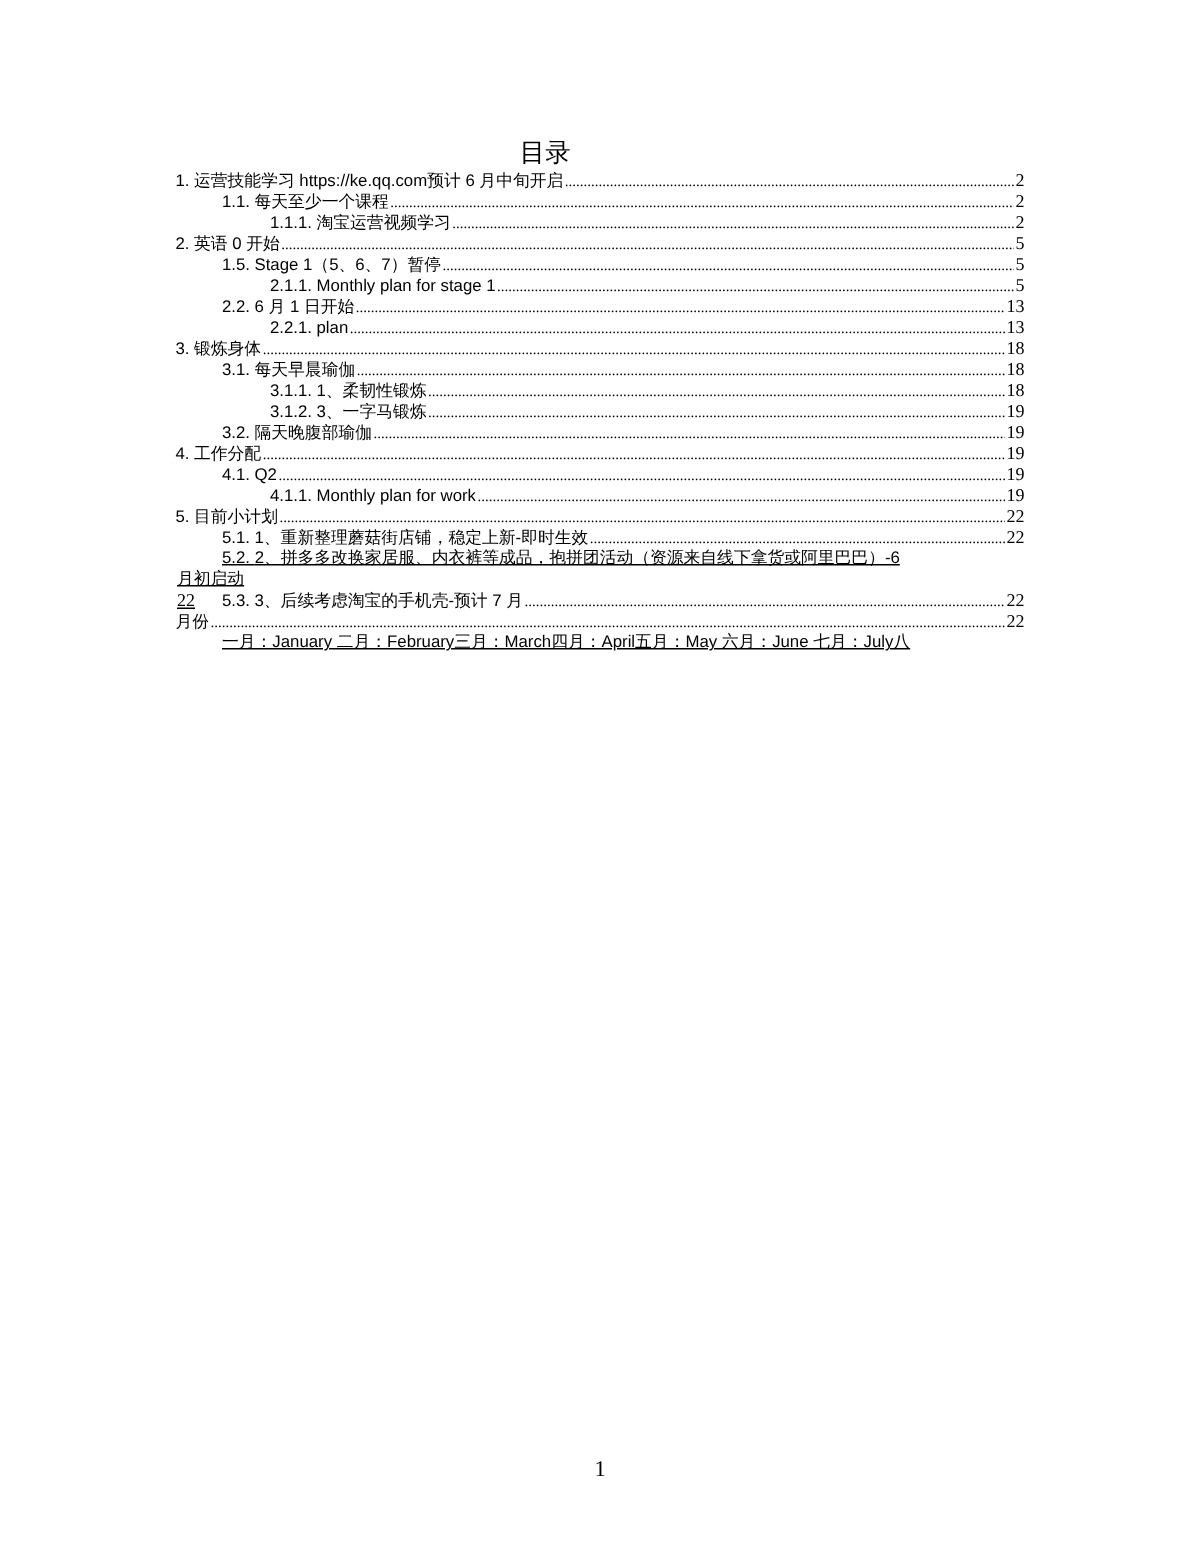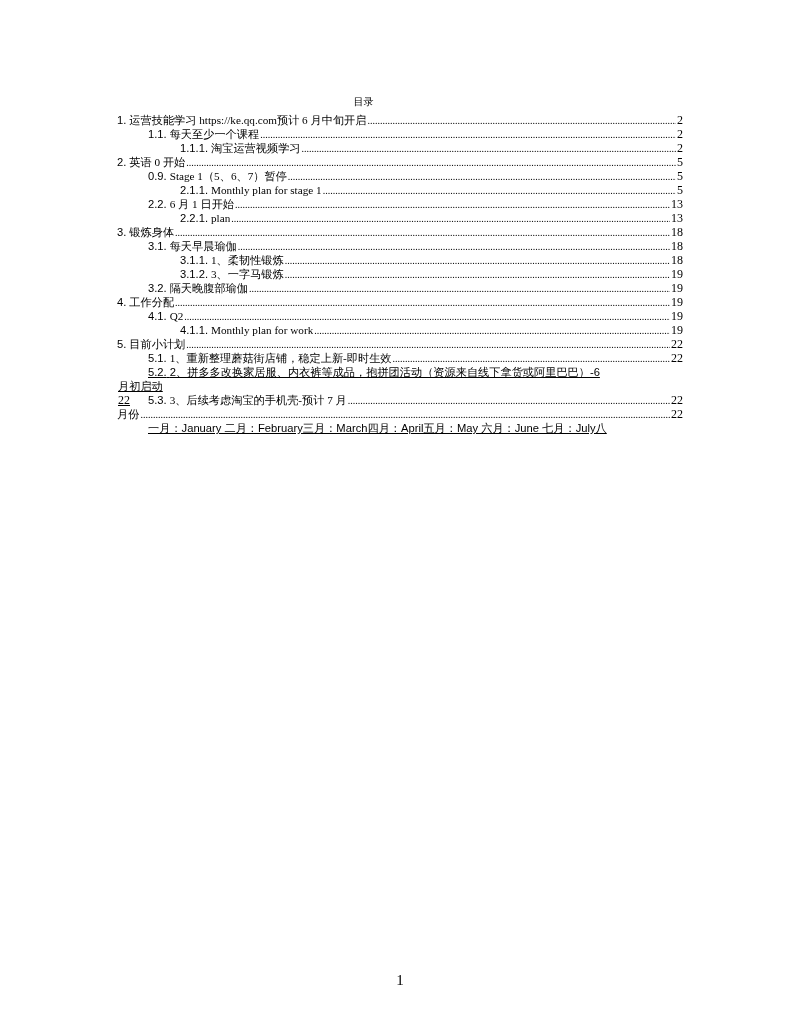--- a/index.html
+++ b/index.html
@@ -1,25 +1,25 @@
 <!DOCTYPE html>
 <html><head>
 <meta charset="utf-8">
 <style>
   html, body { margin: 0; padding: 0; background: #ffffff; }
   body { width: 800px; height: 1035px; position: relative; overflow: hidden;
          font-family: "Liberation Serif", "DejaVu Serif", serif; color: #000; }
   .page { position: absolute; left: 0; top: 0; width: 800px; height: 1035px; background: #fff; }
   .toc-title { position: absolute; left: 0; width: 727px; top: 94px; text-align: center;
-               font-size: 10px; line-height: 16px; }
+               font-size: 17px; line-height: 16px; }
   .toc { position: absolute; left: 117px; top: 113px; width: 566px; }
   .row { display: flex; align-items: baseline; font-size: 11.2px; line-height: 14px; height: 14px;
          white-space: nowrap; }
   .row .num { font-family: "Liberation Sans", sans-serif; margin-right: 3px; }
-  .row .txt { font-family: Liberation Serif, serif; overflow: hidden; }
+  .row .txt { font-family: Liberation Sans, sans-serif; overflow: hidden; }
   .row .dots { flex: 1; overflow: hidden; margin: 0 1px; }
   .row .dots::before { content: "................................................................................................................................................................................................................................................................................"; letter-spacing: 0px; font-family: "Liberation Serif", serif; font-size: 10px; }
   .row .pg { font-family: "Liberation Serif", serif; font-size: 12px; }
   .l1 { padding-left: 0; }
   .l2 { padding-left: 31px; text-align: right; }
   .l3 { padding-left: 63px; }
   .wrap { padding-left: 31px; font-size: 11.2px; line-height: 14px; font-family: "Liberation Sans", sans-serif; text-decoration: underline; }
   .wrap .line1 { height: 14px; white-space: nowrap; }
   .wrap .line2 { display: flex; align-items: baseline; height: 14px; white-space: nowrap; }
   .wrap .line2 .dots { flex: 1; overflow: hidden; margin: 0 1px; }
@@ -53,21 +53,21 @@
         <span class="dots"></span>
         <span class="pg">2</span>
       </div>
     <div class="row l1">
         <span class="num">2.</span>
         <span class="txt">英语 0 开始</span>
         <span class="dots"></span>
         <span class="pg">5</span>
       </div>
     <div class="row l2">
-        <span class="num">0.9.</span>
+        <span class="num">1.5.</span>
         <span class="txt">Stage 1（5、6、7）暂停</span>
         <span class="dots"></span>
         <span class="pg">5</span>
       </div>
     <div class="row l3">
         <span class="num">2.1.1.</span>
         <span class="txt">Monthly plan for stage 1</span>
         <span class="dots"></span>
         <span class="pg">5</span>
       </div>

